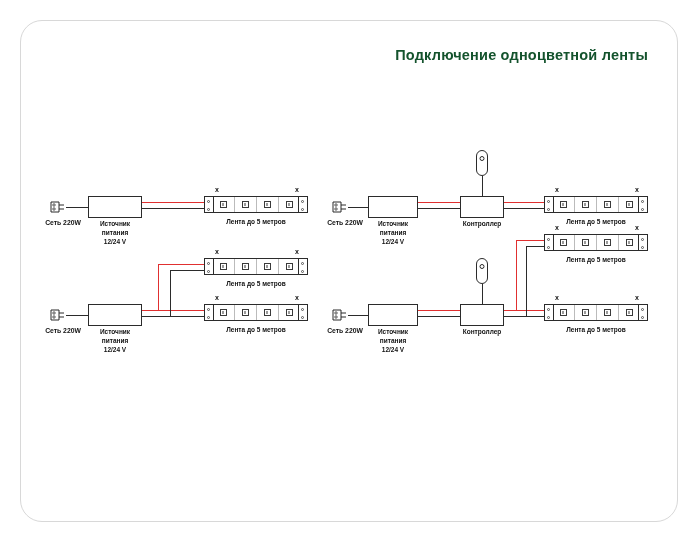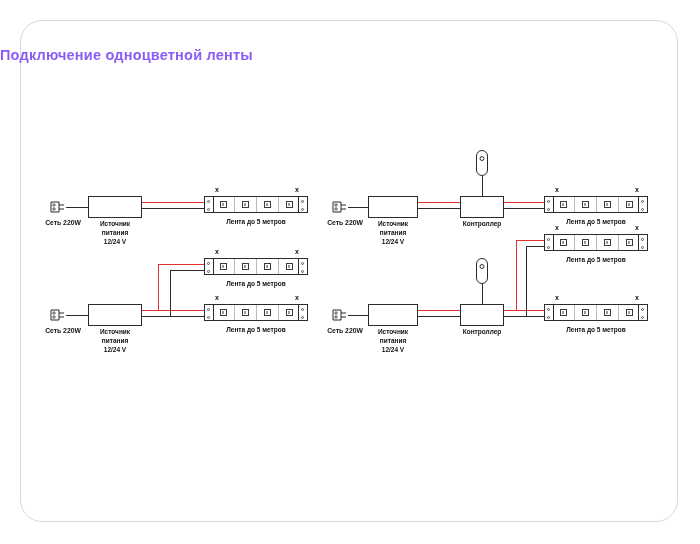--- a/index.html
+++ b/index.html
@@ -23,25 +23,25 @@
     border: 1.5px solid #d8d8d8;
     border-radius: 22px;
     box-sizing: border-box;
     background: #ffffff;
   }
   .title {
     position: absolute;
     left: 0;
     top: 47px;
     width: 648px;
-    text-align: left;
+    text-align: right;
     font-size: 14.5px;
     font-weight: bold;
     letter-spacing: 0.2px;
-    color: #8b5cf6;
+    color: #14532d;
   }
 
   
   .diagram {
     position: absolute;
   }
   .d1 { left: 48px;  top: 180px; }
   .d2 { left: 330px; top: 150px; }
   .d3 { left: 48px;  top: 258px; }
   .d4 { left: 330px; top: 258px; }

